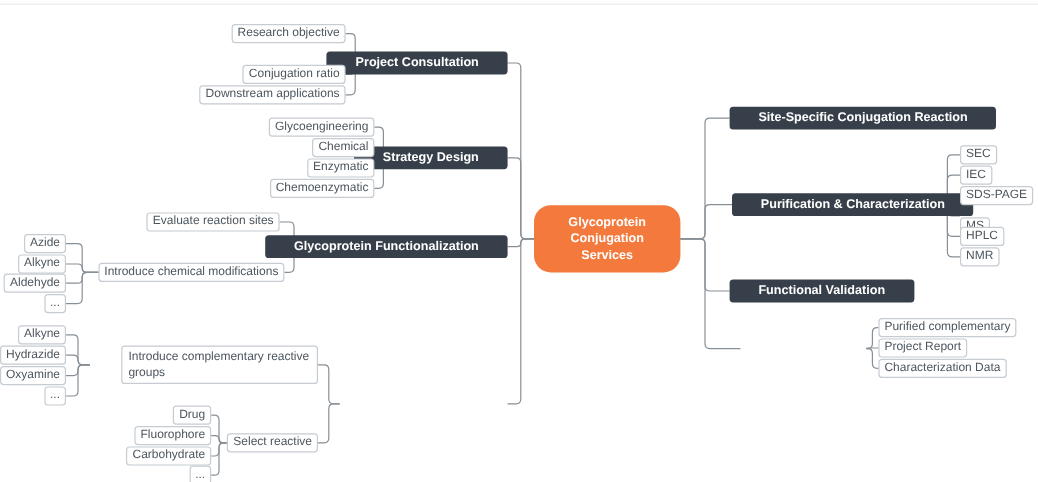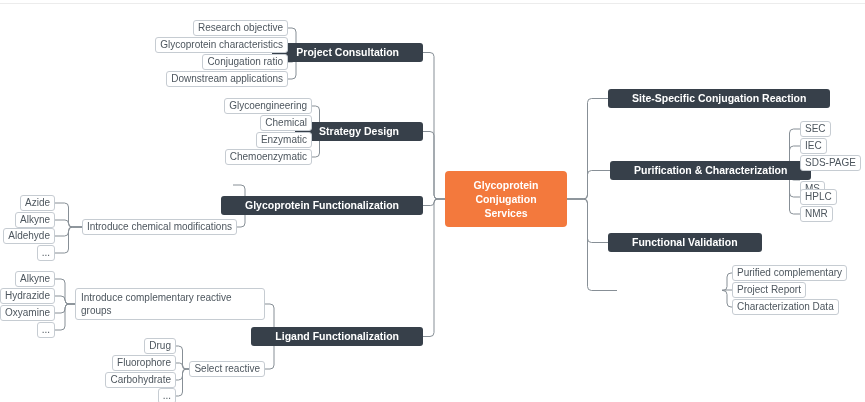--- a/index.html
+++ b/index.html
@@ -14,28 +14,28 @@
     font-family:"Liberation Sans","DejaVu Sans",sans-serif;
   }
   #connectors{position:absolute;left:0;top:0;width:865px;height:402px;}
   .top-divider{position:absolute;left:0;right:0;top:3px;height:1px;background:#ececec;}
   .node{position:absolute;box-sizing:border-box;white-space:nowrap;}
   .leaf{
     background:var(--leaf-bg);border:1px solid var(--leaf-border);border-radius:3px;
     color:var(--leaf-text);font-size:10px;line-height:12px;padding:1px 4px;text-align:center;
   }
   .leaf.multiline{
-    white-space:normal;width:190px;text-align:left;padding:2px 5px;line-height:13px;margin-left:44px;
+    white-space:normal;width:164px;text-align:left;padding:2px 5px;line-height:13px;margin-left:44px;
   }
   .branch{
     background:var(--branch-bg);color:var(--branch-text);border-radius:3px;
     font-size:10.5px;font-weight:bold;line-height:13px;padding:3px 24px;text-align:center;
   }
   .root{
-    background:var(--root-bg);color:var(--root-text);border-radius:4px;
+    background:var(--root-bg);color:var(--root-text);border-radius:14px;
     font-size:10.5px;font-weight:bold;line-height:14px;padding:7px 9px;
     width:122px;white-space:normal;text-align:center;
   }
 </style>
 </head>
 <body>
 
 <div id="canvas">
   <div class="top-divider"></div>
   <svg id="connectors" width="865" height="402">
@@ -80,32 +80,31 @@
       <path d="M 732 273 L 731 273 Q 727 273 727 277 L 727 286.5 Q 727 290.5 723 290.5 L 722 290.5" fill="none" stroke="#878f96" stroke-width="1"></path>
       <path d="M 732 290 L 722 290" fill="none" stroke="#878f96" stroke-width="1"></path>
       <path d="M 732 307 L 731 307 Q 727 307 727 303 L 727 294.5 Q 727 290.5 723 290.5 L 722 290.5" fill="none" stroke="#878f96" stroke-width="1"></path>
     </svg>
 
   <div class="node root" id="r" style="left:445px;top:171px">Glycoprotein Conjugation Services</div>
 
   <div class="node branch" id="pc" style="right:442px;top:43px">Project Consultation</div>
   <div class="node branch" id="sd" style="right:442px;top:122px">Strategy Design</div>
   <div class="node branch" id="gf" style="right:442px;top:196px">Glycoprotein Functionalization</div>
-  <div class="node branch" id="lf" style="right:442px;top:327px">Ligand Functionalization</div>
 
   <div class="node leaf" style="right:577px;top:20px">Research objective</div>
-  <div class="node leaf" style="right:577px;top:37px">Glycoprotein characteristics</div>
   <div class="node leaf" style="right:577px;top:54px">Conjugation ratio</div>
   <div class="node leaf" style="right:577px;top:71px">Downstream applications</div>
 
   <div class="node leaf" style="right:553px;top:98px">Glycoengineering</div>
   <div class="node leaf" style="right:553px;top:115px">Chemical</div>
   <div class="node leaf" style="right:553px;top:132px">Enzymatic</div>
   <div class="node leaf" style="right:553px;top:149px">Chemoenzymatic</div>
 
+  <div class="node leaf" style="right:632px;top:177px">Evaluate reaction sites</div>
   <div class="node leaf" id="icm" style="right:628px;top:219px">Introduce chemical modifications</div>
 
   <div class="node leaf" style="right:810px;top:195px">Azide</div>
   <div class="node leaf" style="right:810px;top:212px">Alkyne</div>
   <div class="node leaf" style="right:810px;top:228px">Aldehyde</div>
   <div class="node leaf" style="right:810px;top:245px">...</div>
 
   <div class="node leaf multiline" id="icr" style="right:600px;top:288px">Introduce complementary reactive groups</div>
   <div class="node leaf" id="sp" style="right:600px;top:361px">Select reactive</div>
 

